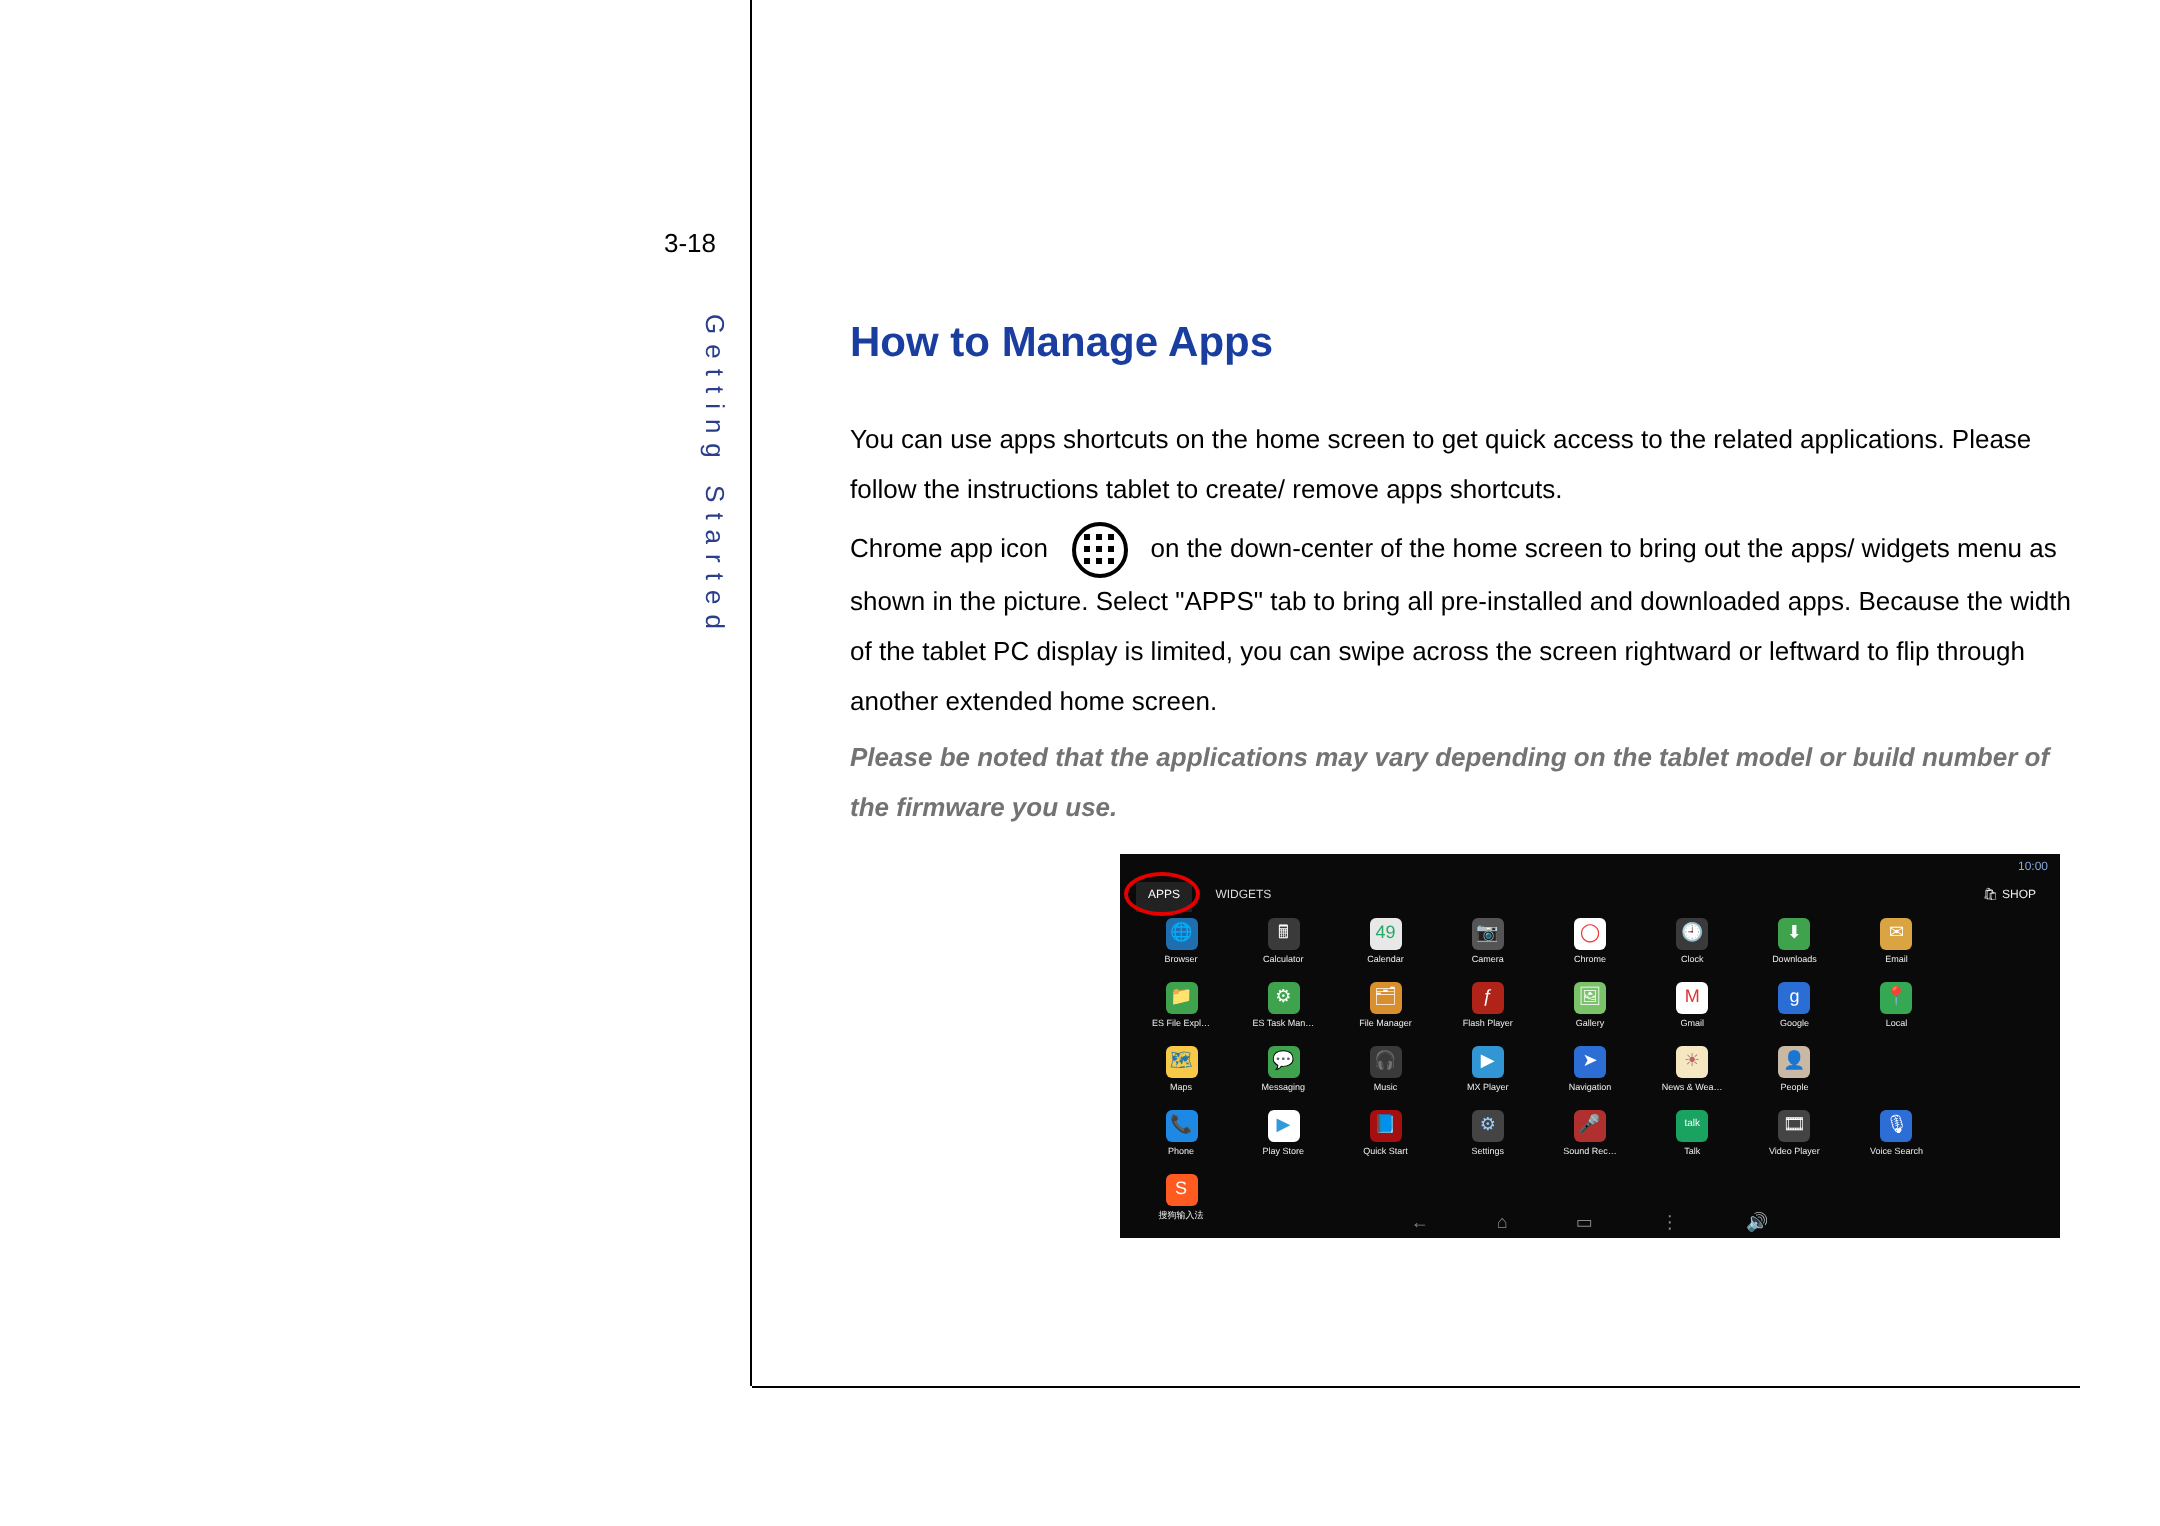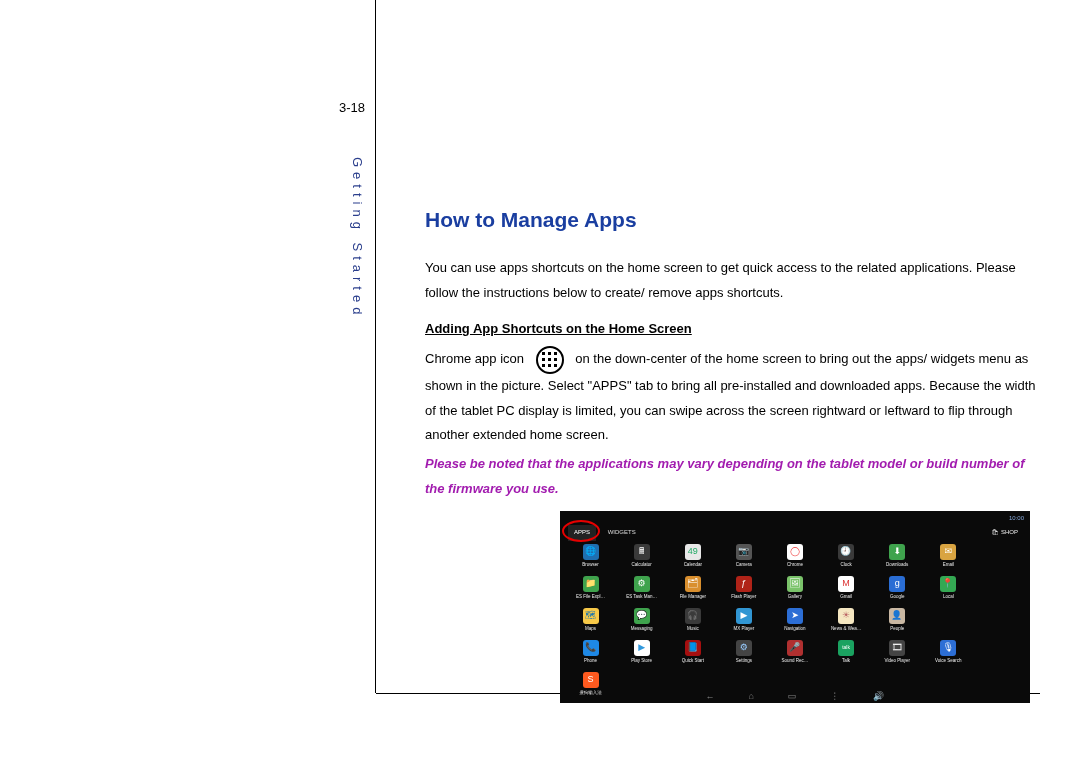--- a/index.html
+++ b/index.html
@@ -31,42 +31,41 @@
     position: absolute;
     left: 376px;
     top: 693px;
     width: 664px;
     height: 1px;
     background: #000;
   }
   .pageno {
     position: absolute;
     left: 332px;
-    top: 100px;
+    top: 114px;
     width: 40px;
-    text-align: center;
+    text-align: left;
     font-size: 13px;
   }
   .tab {
     position: absolute;
     left: 350px;
     top: 157px;
     writing-mode: vertical-rl;
     text-orientation: mixed;
     color: #2a3e8c;
     font-size: 13px;
     letter-spacing: 5px;
   }
   .content {
     position: absolute;
     left: 425px;
     top: 152px;
     width: 615px;
     line-height: 1.9;
-    margin-top: 48px;
   }
   .h1 {
     color: #1a3ea0;
     font-size: 21px;
     font-weight: bold;
     margin-bottom: 16px;
   }
   .para { }
   .subhead {
     font-weight: bold;
@@ -97,21 +96,21 @@
     grid-template-rows: repeat(3, 3px);
     gap: 3px;
   }
   .apps-icon .dots span {
     width: 3px;
     height: 3px;
     background: #000;
     display: block;
   }
   .warn {
-    color: #a21caf;
+    color: #737373;
     font-weight: bold;
     font-style: italic;
     margin-top: 4px;
   }
 
   .shot-wrap {
     margin-top: 10px;
     margin-left: 135px;
     width: 470px;
   }
@@ -209,23 +208,22 @@
 <div class="page">
   <div class="vline"></div>
   <div class="hline"></div>
 
   <div class="pageno">3-18</div>
   <div class="tab">Getting Started</div>
 
   <div class="content">
     <div class="h1">How to Manage Apps</div>
 
-    <div class="para">You can use apps shortcuts on the home screen to get quick access to the related applications. Please follow the instructions below to create/ remove apps shortcuts.</div>
-
-    <div class="subhead">Adding App Shortcuts on the Home Screen</div>
+    <div class="para">You can use apps shortcuts on the home screen to get quick access to the related applications. Please follow the instructions tablet to create/ remove apps shortcuts.</div>
+
 
     <div class="para2">
       <span>Chrome app icon</span>
       <span class="apps-icon">
         <span class="dots">
             <span></span>
             <span></span>
             <span></span>
             <span></span>
             <span></span>

